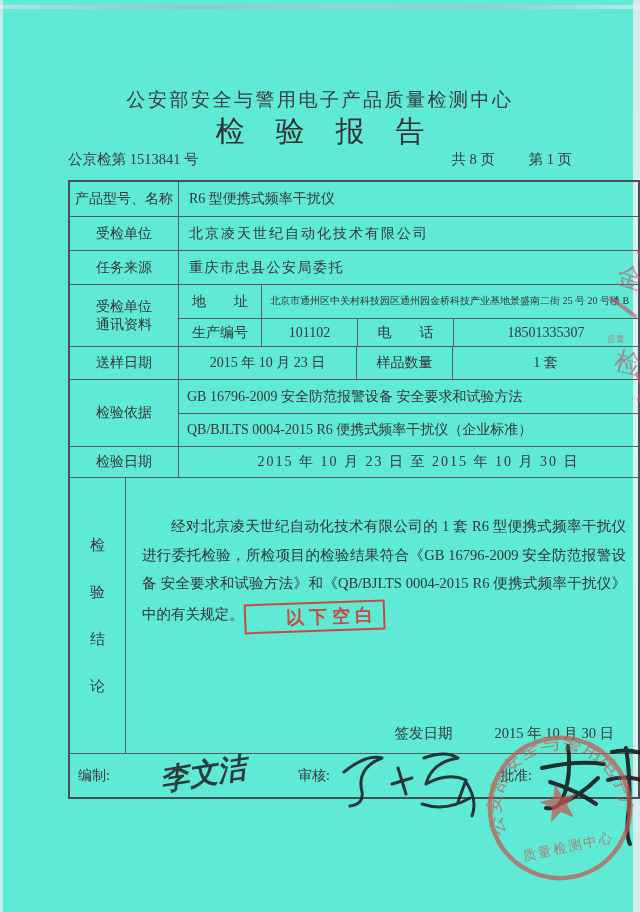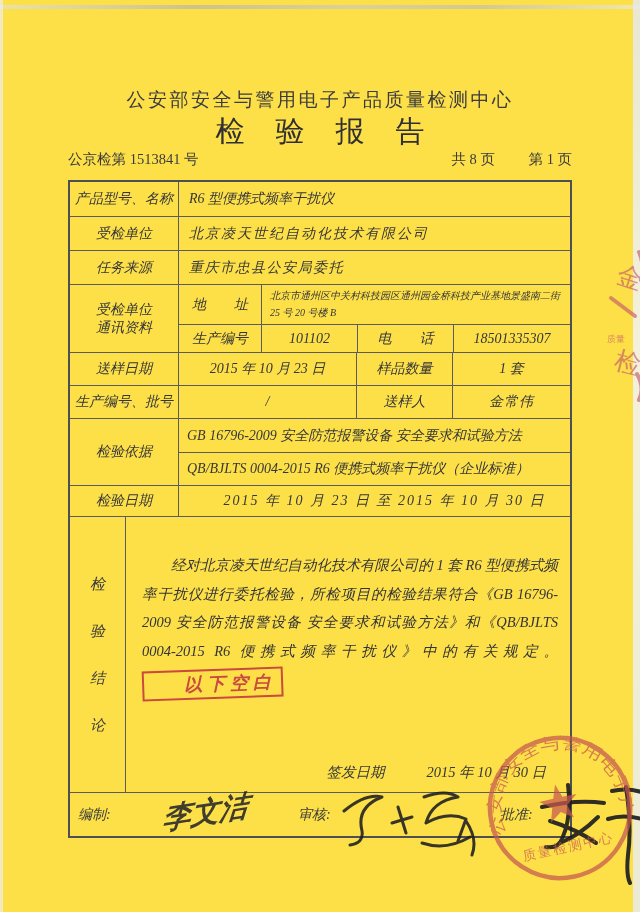--- a/index.html
+++ b/index.html
@@ -1,41 +1,41 @@
 <!DOCTYPE html>
 <html><head>
 <meta charset="utf-8">
 <style>
   * { box-sizing: border-box; margin: 0; padding: 0; }
   html,body { background:#fff; }
   .page {
     position: relative; width: 640px; height: 912px;
-    background: #fde047; overflow: hidden;
+    background: #5eead4; overflow: hidden;
     font-family: "Liberation Serif", "DejaVu Serif", serif;
     color: #36363a;
   }
   
   .edge-top { position:absolute; top:5px; left:0; width:100%; height:4px;
     background: linear-gradient(90deg, #dfe2e6 0%, #aab0b8 30%, #c2c7cd 55%, #b4bac2 75%, #e9ebee 100%);
     opacity:.6; }
   .edge-right { position:absolute; top:0; right:0; width:7px; height:100%;
     background: linear-gradient(180deg,#e6e9ec, #f2f3f5 40%, #e9ebee); opacity:.85; }
   .edge-left { position:absolute; top:0; left:0; width:3px; height:100%; background:#eceef0; opacity:.7; }
 
   .org-title { position:absolute; top:87px; left:0; width:100%; text-align:center;
     font-size:19px; letter-spacing:2.5px; color:#3b3b40; }
   .report-title { position:absolute; top:112px; left:0; width:100%; display:flex; justify-content:center; }
   .report-title span { font-size:29px; font-weight:500; letter-spacing:31px; margin-right:-31px; color:#303034; }
   .meta-row { position:absolute; top:150px; left:68px; width:504px;
     display:flex; justify-content:space-between; font-size:14.5px; color:#3a3a3e; }
   .meta-right span + span { margin-left:30px; }
 
   
-  .tbl { position:absolute; left:68px; top:180px; width:504px;
-    border:2px solid #4e4f54; border-bottom-width:2.5px; font-size:14px;font-style:italic; }
+  .tbl { position:absolute; left:68px; top:180px; width:572px;
+    border:2px solid #4e4f54; border-bottom-width:2.5px; font-size:14px; }
   .tr { display:flex; align-items:stretch; border-top:1.4px solid #5b5c61; }
   .tr:first-child { border-top:none; }
   .td { border-left:1.4px solid #5b5c61; display:flex; align-items:center; min-width:0; }
   .td:first-child { border-left:none; }
   .c { justify-content:center; text-align:center; }
   .l { justify-content:flex-start; padding-left:10px; }
   .lab { width:108px; flex:none; }
   .h34 { min-height:34px; }
   .stack { display:block; padding:0; flex:1; }
   .sub { display:flex; align-items:stretch; }
@@ -123,26 +123,20 @@
       </div>
     </div>
 
     <div class="tr" style="min-height:33px;justify-content:center;">
       <div class="td c lab">送样日期</div>
       <div class="td c" style="width:178px;">2015 年 10 月 23 日</div>
       <div class="td c" style="width:96px;">样品数量</div>
       <div class="td c" style="flex:1;">1 套</div>
     </div>
 
-    <div class="tr" style="min-height:33px;">
-      <div class="td c lab">生产编号、批号</div>
-      <div class="td c" style="width:178px;">/</div>
-      <div class="td c" style="width:96px;">送样人</div>
-      <div class="td c" style="flex:1; letter-spacing:1px;">金常伟</div>
-    </div>
 
     <div class="tr">
       <div class="td c lab">检验依据</div>
       <div class="td stack">
         <div class="sub l" style="min-height:33px; display:flex; align-items:center; padding-left:8px;">GB 16796-2009 安全防范报警设备 安全要求和试验方法</div>
         <div class="sub l" style="min-height:33px; display:flex; align-items:center; padding-left:8px; border-top:1.4px solid #5b5c61;">QB/BJLTS 0004-2015 R6 便携式频率干扰仪（企业标准）</div>
       </div>
     </div>
 
     <div class="tr" style="min-height:31px;">

